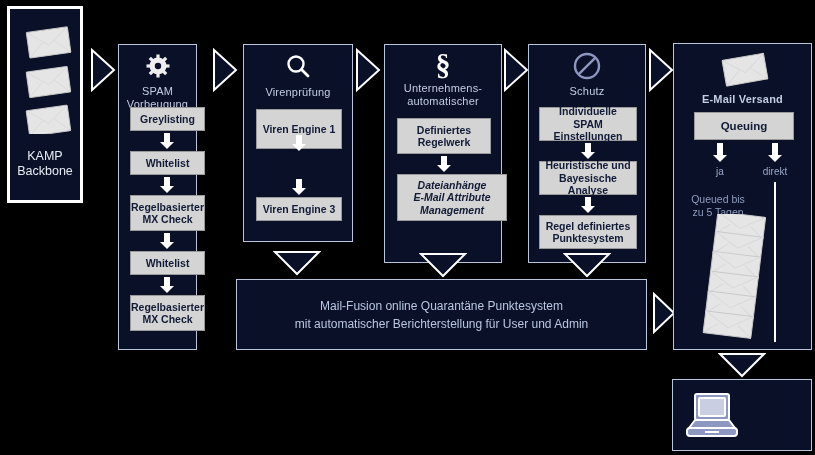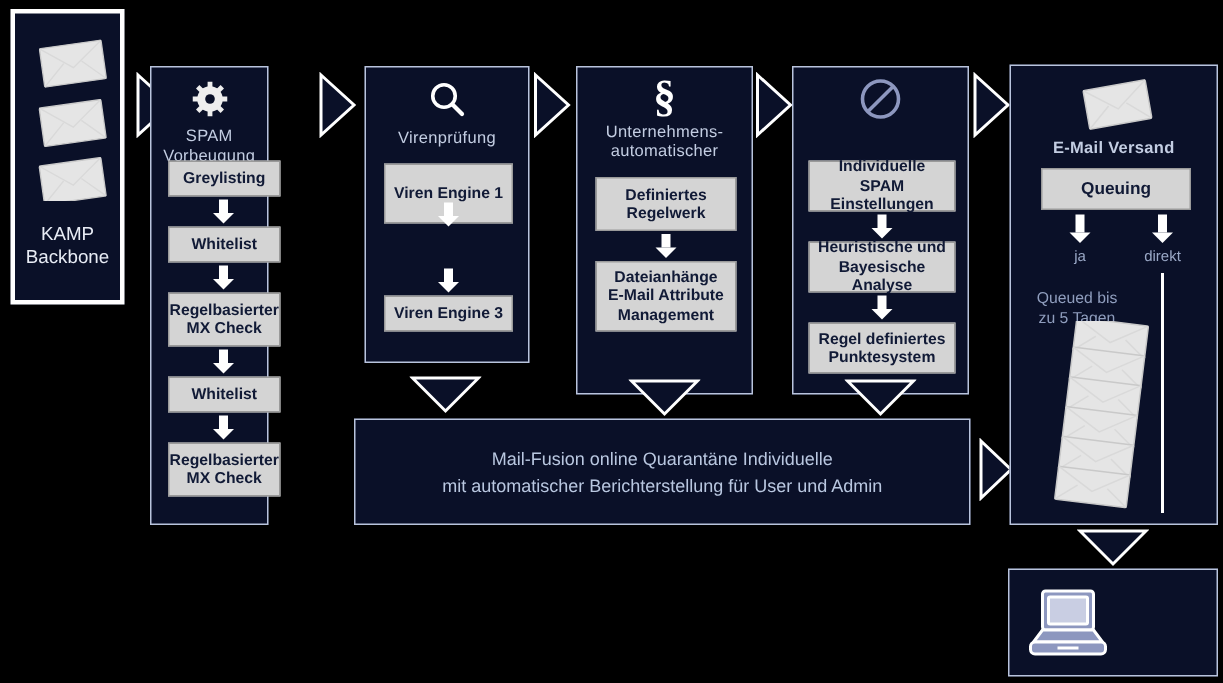--- a/index.html
+++ b/index.html
@@ -79,21 +79,21 @@
       <span>Backbone</span>
     </div>
   </div>
 
   <div class="chev" style="left:90px;top:48px;">
     <svg width="26" height="44" viewBox="0 0 26 44">
       <path d="M2 2 L24 22 L2 42 Z" fill="#0a1028" stroke="#ffffff" stroke-width="2"></path>
     </svg>
   </div>
 
-  <div class="panel bordered" style="left:100px;top:44px;width:79px;height:306px;">
+  <div class="panel bordered" style="left:118px;top:44px;width:79px;height:306px;">
     <div class="icon-wrap" style="top:8px;height:26px;">
       <svg width="26" height="26" viewBox="0 0 26 26">
         <g fill="#eeeeee">
           <circle cx="13" cy="13" r="8.5"></circle>
           <g stroke="#eeeeee" stroke-width="3.2">
             <line x1="13" y1="1.5" x2="13" y2="6"></line>
               <line x1="13" y1="20" x2="13" y2="24.5"></line>
             <line x1="1.5" y1="13" x2="6" y2="13"></line>
               <line x1="20" y1="13" x2="24.5" y2="13"></line>
             <line x1="4.8" y1="4.8" x2="8" y2="8"></line>
@@ -192,40 +192,41 @@
 
     <div class="step" style="left:12px;top:73px;width:94px;height:36px;">
       <span style="white-space:pre-line;">Definiertes
 Regelwerk</span>
       </div>
     <div class="arrow-down" style="left:52px;top:111px;">
       <div class="shaft" style="height:9px;"></div>
         <div class="head"></div>
       </div>
 
-    <div class="step" style="left:12px;top:129px;width:94px;height:47px;">
+    <div class="step" style="left:12px;top:129px;width:110px;height:47px;font-style:italic;">
       <span style="white-space:pre-line;">Dateianhänge
 E-Mail Attribute
 Management</span>
       </div>
   </div>
 
   <div class="chev" style="left:503px;top:48px;">
     <svg width="26" height="44" viewBox="0 0 26 44">
       <path d="M2 2 L24 22 L2 42 Z" fill="#0a1028" stroke="#ffffff" stroke-width="2"></path>
     </svg>
   </div>
 
   <div class="panel bordered" style="left:528px;top:44px;width:118px;height:219px;">
     <div class="icon-wrap" style="top:6px;height:30px;">
       <svg width="30" height="30" viewBox="0 0 30 30">
         <circle cx="15" cy="15" r="12" fill="none" stroke="#8d97bf" stroke-width="2.4"></circle>
         <line x1="6.6" y1="23.4" x2="23.4" y2="6.6" stroke="#8d97bf" stroke-width="2.4"></line>
       </svg>
     </div>
+    <div class="col-title" style="top:40px;">Schutz</div>
 
     <div class="step" style="left:10px;top:62px;width:98px;height:34px;">
       <span style="white-space:pre-line;">Individuelle
 SPAM Einstellungen</span>
       </div>
     <div class="arrow-down" style="left:52px;top:98px;">
       <div class="shaft" style="height:9px;"></div>
         <div class="head"></div>
       </div>
 
@@ -261,21 +262,21 @@
     </svg>
   </div>
   <div class="tri-wrap" style="left:563px;top:252px;">
     <svg width="48" height="26" viewBox="0 0 48 26">
       <path d="M2 2 L46 2 L24 24 Z" fill="#0a1028" stroke="#ffffff" stroke-width="2"></path>
     </svg>
   </div>
 
   <div class="quarantine" style="left:236px;top:279px;width:411px;height:71px;">
     <div class="qtext">
-      <span>Mail-Fusion online Quarantäne Individuelle</span><br>
+      <span>Mail-Fusion online Quarantäne Punktesystem</span><br>
       <span>mit automatischer Berichterstellung für User und Admin</span>
     </div>
   </div>
 
   <div class="chev" style="left:652px;top:292px;">
     <svg width="24" height="42" viewBox="0 0 24 42">
       <path d="M2 2 L22 21 L2 40 Z" fill="#0a1028" stroke="#ffffff" stroke-width="2"></path>
     </svg>
   </div>
 

